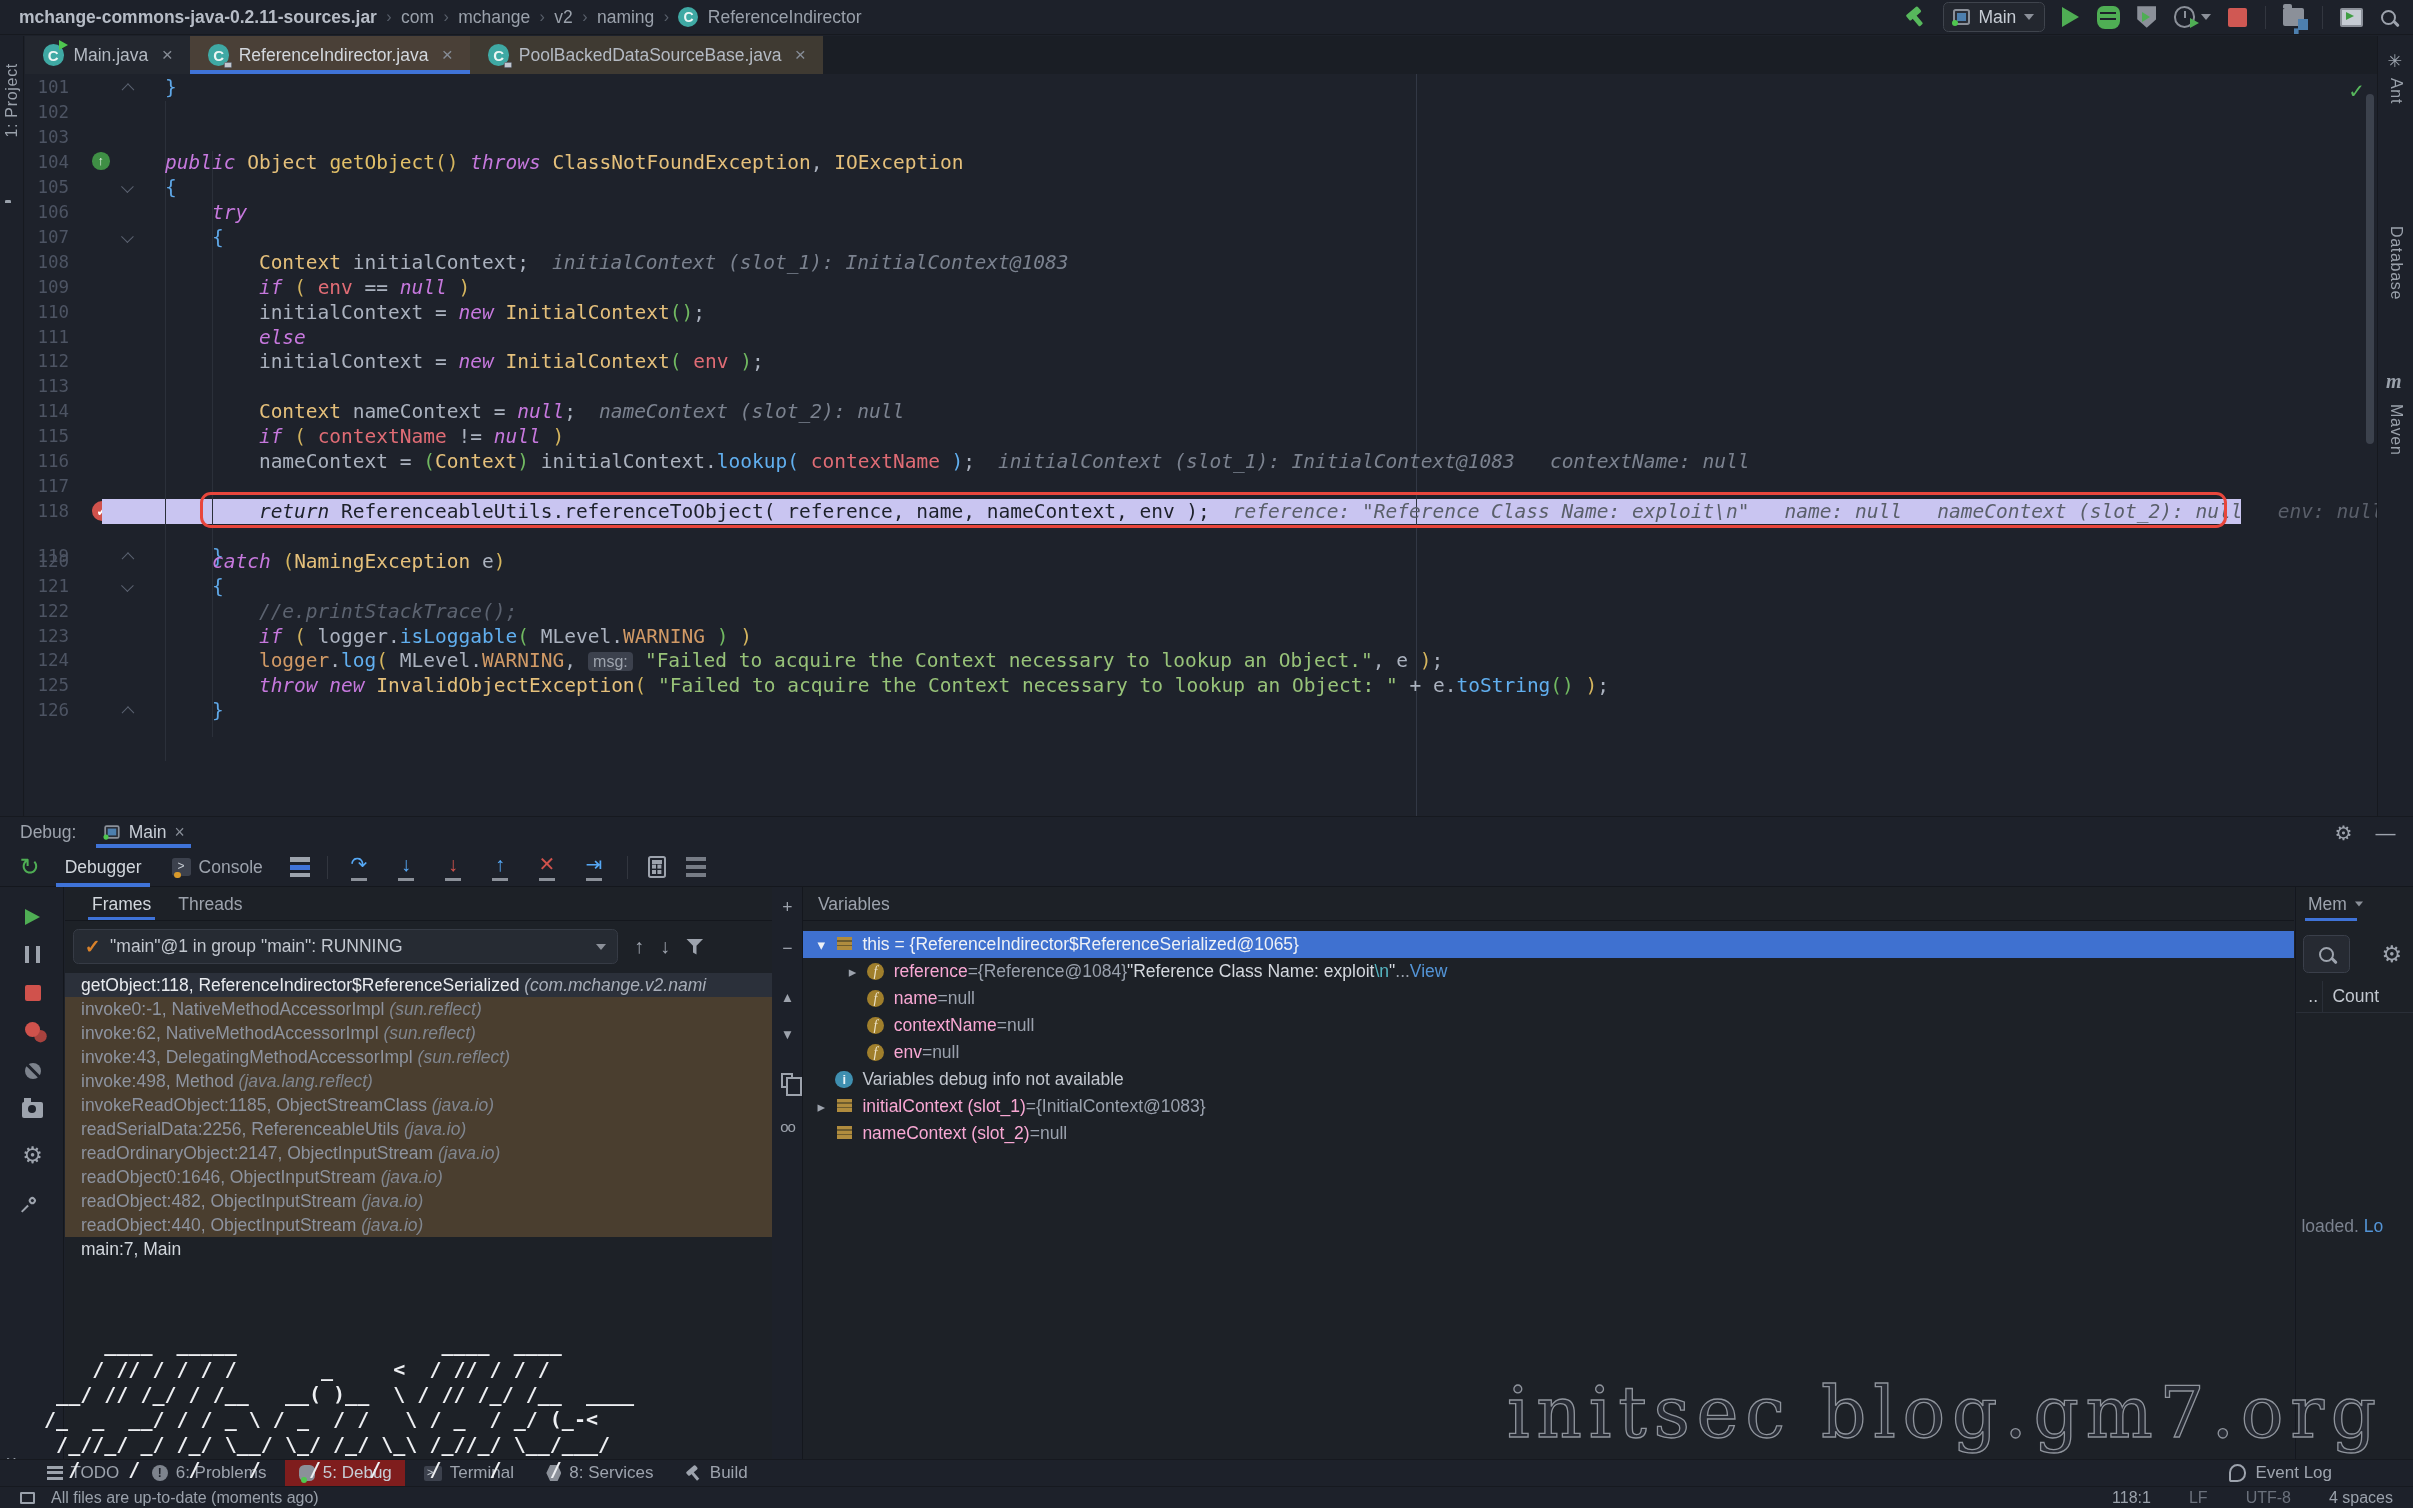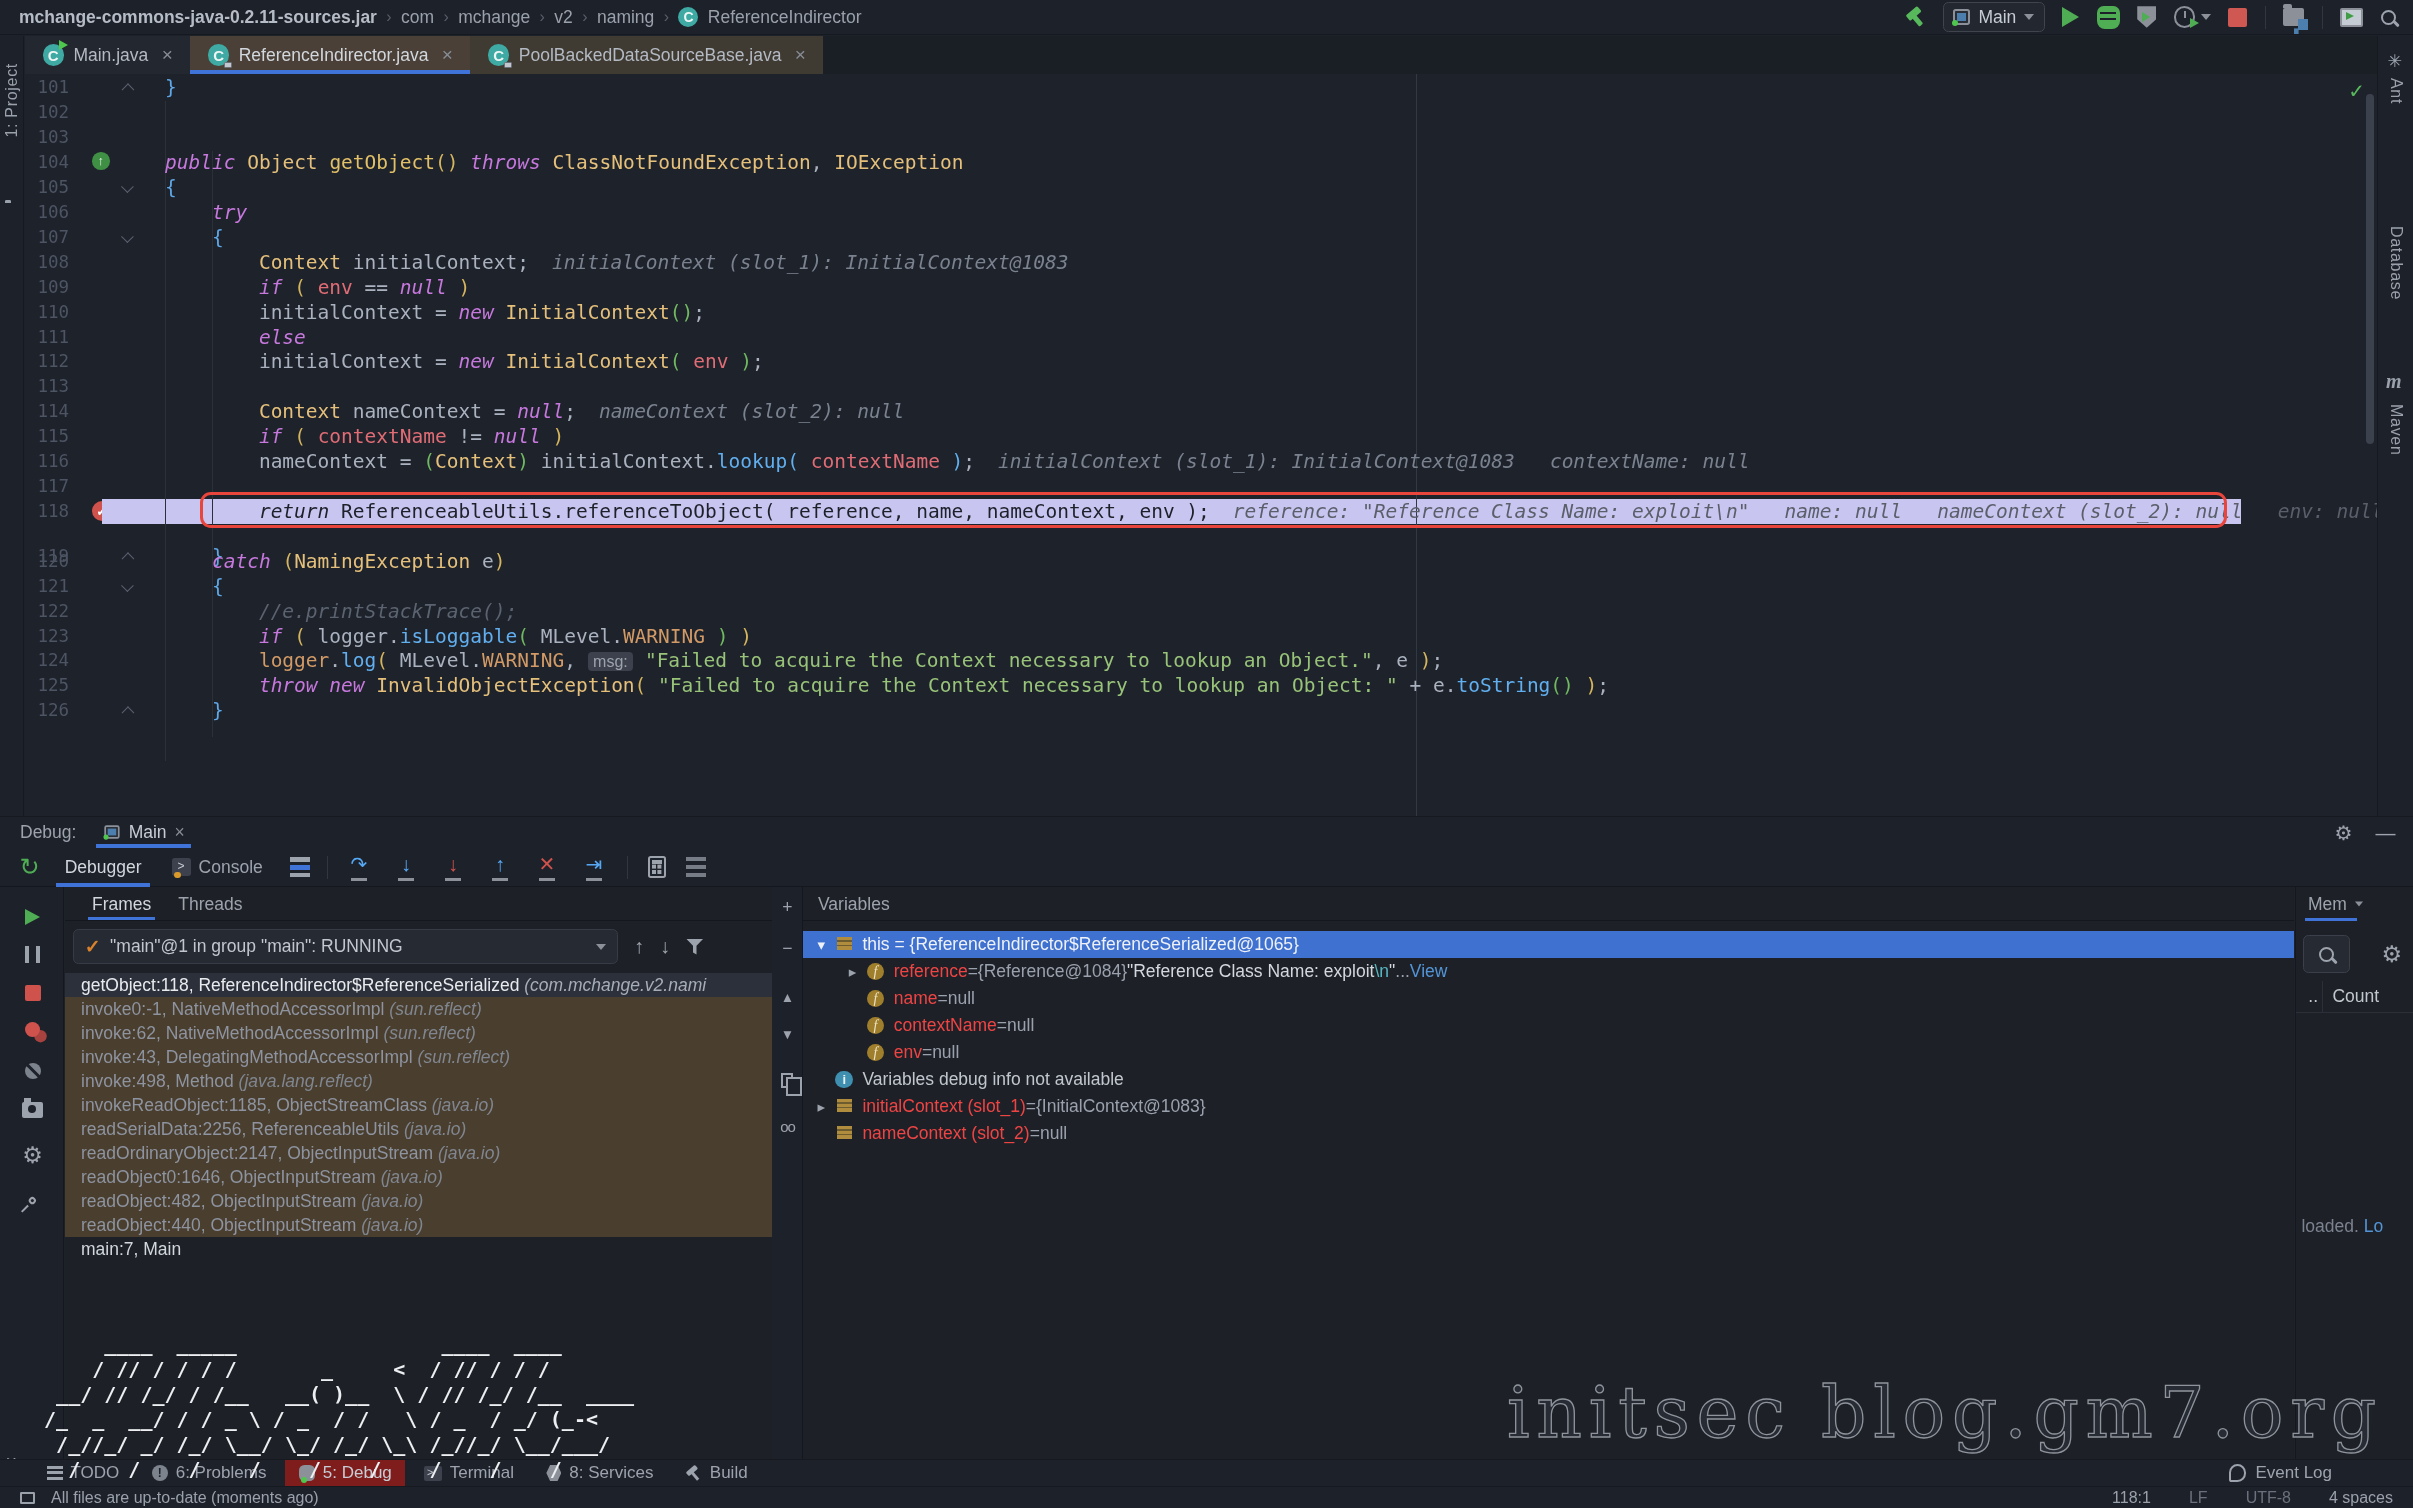--- a/index.html
+++ b/index.html
@@ -170,21 +170,21 @@
   #vars-pane{position:absolute;left:803px;top:70px;width:1491px;height:572px;background:#1d2127;}
   #vars-header{height:34px;border-bottom:0.7px solid #14171d;font-size:17.5px;color:#9da3ad;padding:6.7px 0 0 15px;}
   .var-row{position:absolute;left:0;width:100%;height:27px;display:flex;align-items:center;font-size:17.5px;color:#9aa1ad;white-space:nowrap;}
   .var-row.sel{background:#3f71d0;color:#eef1f6;}
   .var-row.sel *{color:#eef1f6 !important;}
   .vchev{width:23px;text-align:center;color:#9da3ad;font-size:15px;flex:0 0 23px;}
   .vicon{flex:0 0 23px;display:flex;justify-content:center;margin-right:6.7px;}
   .i-bars{width:15px;height:15px;background:linear-gradient(#b08c3e 0 3.4px,#6e5c2e 3.4px 4.7px,#b08c3e 4.7px 8px,#6e5c2e 8px 9.4px,#b08c3e 9.4px 12.8px,transparent 12.8px);}
   .i-f{width:17.5px;height:17.5px;border-radius:50%;background:#a07f2c;color:#ece2c8;font-family:"Liberation Serif",serif;font-style:italic;font-size:14px;display:flex;align-items:center;justify-content:center;}
   .i-info{width:17.5px;height:17.5px;border-radius:50%;background:#3f8fb0;color:#eaf4f8;font-size:12.8px;font-weight:bold;display:flex;align-items:center;justify-content:center;}
-  .v-fld{color:#ef4444;}
+  .v-fld{color:#f9a8d4;}
   .v-eq{color:#9aa1ad;}
   .v-ref{color:#9aa1ad;}
   .v-strw{color:#d4d8de;}
   .v-esc{color:#56b6c2;}
   .v-link{color:#5394d6;}
   .v-val{color:#9aa1ad;}
   .v-info{color:#c2c7cf;}
   .v-selw{color:#eef1f6;}
 
   #mem-pane{position:absolute;left:2295px;top:70px;width:119px;height:572px;background:#1d2127;border-left:0.7px solid #14171d;}

